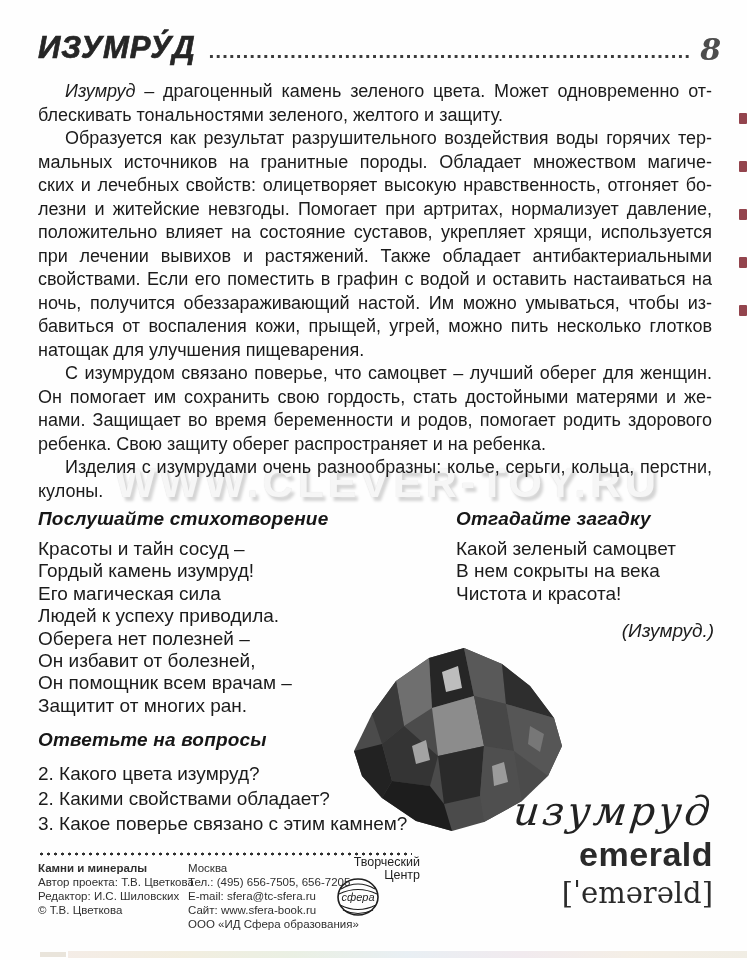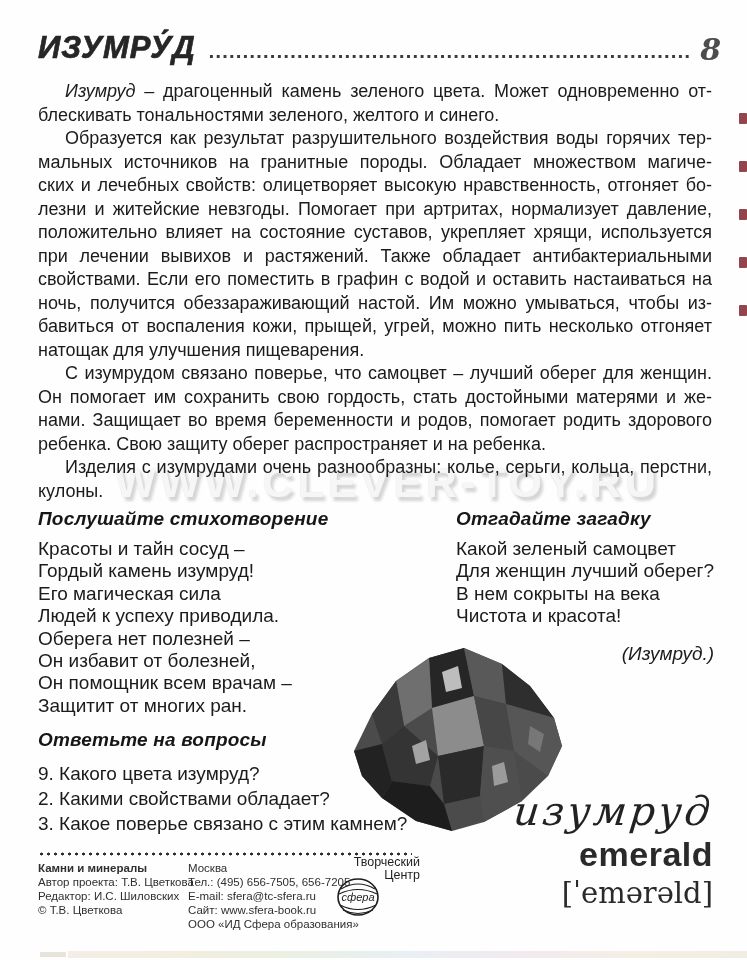--- a/index.html
+++ b/index.html
@@ -80,32 +80,32 @@
     <div class="title">ИЗУМРУ́Д</div>
     <div class="leader"></div>
     <div class="pagenum">8</div>
   </div>
 
   <div class="watermark">WWW.CLEVER-TOY.RU</div>
 
   <div class="article">
     <div class="para">
       <div class="pline"><span class="it">Изумруд</span><span> – драгоценный камень зеленого цвета. Может одновременно от-</span></div>
-      <div class="pline">блескивать тональностями зеленого, желтого и синего.</div>
+      <div class="pline">блескивать тональностями зеленого, желтого и защиту.</div>
     </div>
     <div class="para">
         <div class="pline">Образуется как результат разрушительного воздействия воды горячих тер-</div>
         <div class="pline">мальных источников на гранитные породы. Обладает множеством магиче-</div>
         <div class="pline">ских и лечебных свойств: олицетворяет высокую нравственность, отгоняет бо-</div>
         <div class="pline">лезни и житейские невзгоды. Помогает при артритах, нормализует давление,</div>
         <div class="pline">положительно влияет на состояние суставов, укрепляет хрящи, используется</div>
         <div class="pline">при лечении вывихов и растяжений. Также обладает антибактериальными</div>
         <div class="pline">свойствами. Если его поместить в графин с водой и оставить настаиваться на</div>
         <div class="pline">ночь, получится обеззараживающий настой. Им можно умываться, чтобы из-</div>
-        <div class="pline">бавиться от воспаления кожи, прыщей, угрей, можно пить несколько отгоняет</div>
+        <div class="pline">бавиться от воспаления кожи, прыщей, угрей, можно пить несколько глотков</div>
         <div class="pline">натощак для улучшения пищеварения.</div>
       </div>
     <div class="para">
         <div class="pline">С изумрудом связано поверье, что самоцвет – лучший оберег для женщин.</div>
         <div class="pline">Он помогает им сохранить свою гордость, стать достойными матерями и же-</div>
         <div class="pline">нами. Защищает во время беременности и родов, помогает родить здорового</div>
         <div class="pline">ребенка. Свою защиту оберег распространяет и на ребенка.</div>
       </div>
     <div class="para">
         <div class="pline">Изделия с изумрудами очень разнообразны: колье, серьги, кольца, перстни,</div>
@@ -124,31 +124,30 @@
         <div class="vline">Он избавит от болезней,</div>
         <div class="vline">Он помощник всем врачам –</div>
         <div class="vline">Защитит от многих ран.</div>
       </div>
   </div>
 
   <div class="riddle">
     <div class="sec-h">Отгадайте загадку</div>
     <div>
         <div class="vline">Какой зеленый самоцвет</div>
-        <div class="vline">Для женщин лучший оберег?</div>
         <div class="vline">В нем сокрыты на века</div>
         <div class="vline">Чистота и красота!</div>
       </div>
     <div class="riddle-answer">(Изумруд.)</div>
   </div>
 
   <div class="questions">
     <div class="sec-h">Ответьте на вопросы</div>
     <div>
-        <div class="qline">9. Какого цвета изумруд?</div>
+        <div class="qline">2. Какого цвета изумруд?</div>
         <div class="qline">2. Какими свойствами обладает?</div>
         <div class="qline">3. Какое поверье связано с этим камнем?</div>
       </div>
   </div>
 
   <svg class="rock" width="238" height="216" viewBox="0 0 238 216" aria-hidden="true">
     <path d="M20,125 L38,88 L62,55 L95,32 L130,22 L168,38 L196,60 L220,92 L228,120 L214,150 L188,175 L150,196 L118,205 L82,195 L48,172 L28,150 Z" fill="#4b4b4b"></path>
     <path d="M95,32 L130,22 L140,70 L98,82 Z" fill="#262626"></path>
     <path d="M62,55 L95,32 L98,82 L70,100 Z" fill="#6f6f6f"></path>
     <path d="M130,22 L168,38 L172,78 L140,70 Z" fill="#595959"></path>

